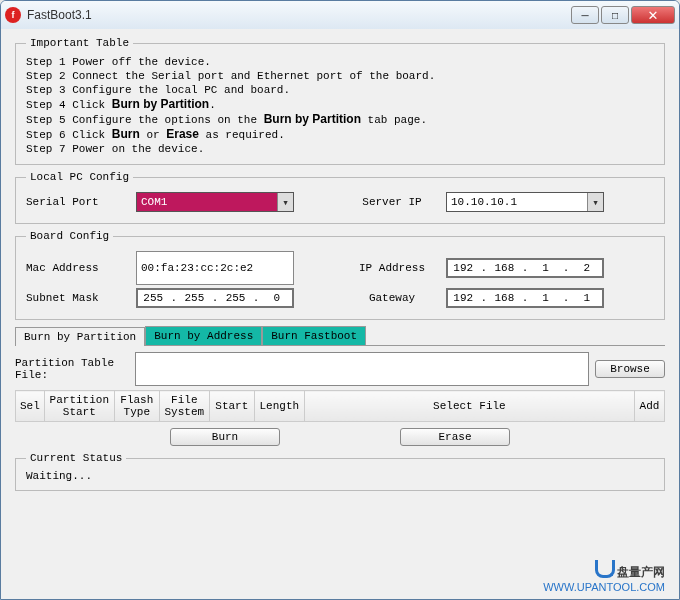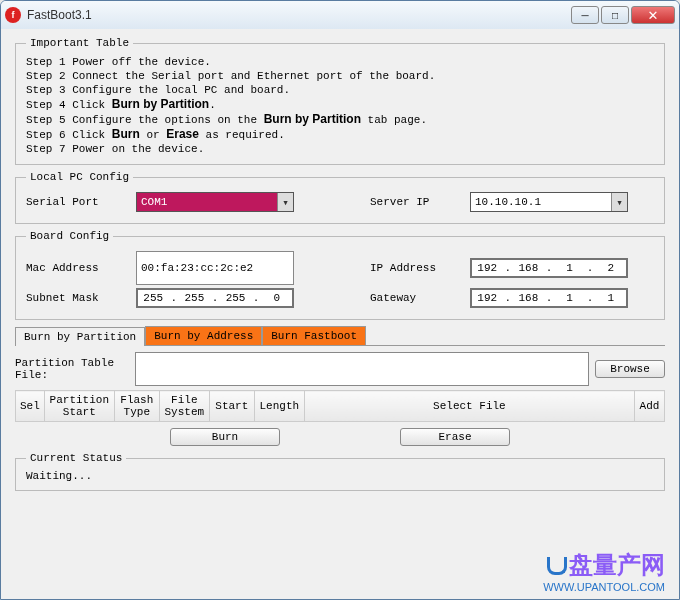--- a/index.html
+++ b/index.html
@@ -13,41 +13,41 @@
 .winbtn.min { background: linear-gradient(#f0f5fa, #d5e2ee); }
 .winbtn.max { background: linear-gradient(#f0f5fa, #d5e2ee); }
 .winbtn.close { background: linear-gradient(#e77, #c33); color: #fff; width: 44px; font-size: 13px; }
 .client { padding: 8px 14px; background: #f0f0f0; height: calc(100% - 28px); font-family: "Courier New", monospace; font-size: 11px; position: relative; }
 fieldset { border: 1px solid #bbb; margin-bottom: 6px; padding: 6px 10px 8px; }
 legend { padding: 0 4px; font-family: "Courier New", monospace; }
 .notes p { line-height: 14px; }
 .bold { font-weight: bold; font-family: "Segoe UI", sans-serif; font-size: 12px; }
 .row { display: flex; align-items: center; margin: 3px 0; }
 .lbl { width: 110px; text-align: left; padding-right: 8px; }
-.lbl2 { width: 100px; text-align: left; padding-right: 8px; margin-left: 76px; }
+.lbl2 { width: 100px; text-align: center; padding-right: 8px; margin-left: 52px; }
 .combo { display: flex; align-items: center; background: #be185d; color: #fff; height: 20px; width: 158px; border: 1px solid #555; }
 .combo span { flex: 1; padding: 0 4px; }
 .combo .arr { width: 16px; height: 100%; background: #ddd; border-left: 1px solid #888; display: flex; align-items: center; justify-content: center; color: #333; }
 .combo.white { background: #fff; color: #000; }
 input.txt { height: 20px; border: 1px solid #888; padding: 16px 4px; font-family: "Courier New", monospace; font-size: 11px; }
 .ip { display: flex; width: 158px; height: 20px; border: 2px solid #737373; background: #fff; align-items: center; text-align: center; }
 .ip span { flex: 1; text-align: center; }
 .ip .dot { flex: 0; padding: 0 2px; }
 .tabs { display: flex; border-bottom: 1px solid #999; margin-bottom: 6px; }
-.tab { padding: 3px 8px; border: 1px solid #999; border-bottom: none; background: #f97316; margin-right: 0; font-family: "Courier New", monospace; cursor: pointer; }
+.tab { padding: 3px 8px; border: 1px solid #999; border-bottom: none; background: #14b8a6; margin-right: 0; font-family: "Courier New", monospace; cursor: pointer; }
 .tab.active { background: #f0f0f0; position: relative; top: 1px; }
 .btn { background: linear-gradient(#fdfdfd, #e3e3e3); border: 1px solid #888; border-radius: 3px; padding: 2px 14px; font-family: "Courier New", monospace; font-size: 11px; cursor: pointer; }
 table { width: 100%; border-collapse: collapse; background: #8b5cf6; }
 th, td { border: 1px solid #ccc; padding: 3px 4px; text-align: center; font-weight: normal; }
 th { background: linear-gradient(#fafafa, #e8e8e8); }
 .addbtn { background: linear-gradient(#fafafa, #e8e8e8); }
 .actions { display: flex; justify-content: center; gap: 120px; margin: 6px 0; }
 .actions .btn { width: 110px; }
 .watermark { position: absolute; right: 14px; bottom: 6px; text-align: right; font-family: Arial; }
-.watermark .cn { color: #8b5cf6; font-size: 24px; font-weight: bold; }
+.watermark .cn { color: #404040; font-size: 12px; font-weight: bold; }
 .watermark .url { color: #2975c9; font-size: 11px; }
 .ulogo { display: inline-block; border: 3px solid #2975c9; border-top: none; border-radius: 0 0 8px 8px; width: 20px; height: 18px; position: relative; top: 2px; margin-right: 2px; }
 </style>
 </head>
 <body>
 
 <div class="window">
   <div class="titlebar">
     <div class="app-icon">f</div>
     <div class="title">FastBoot3.1</div>

